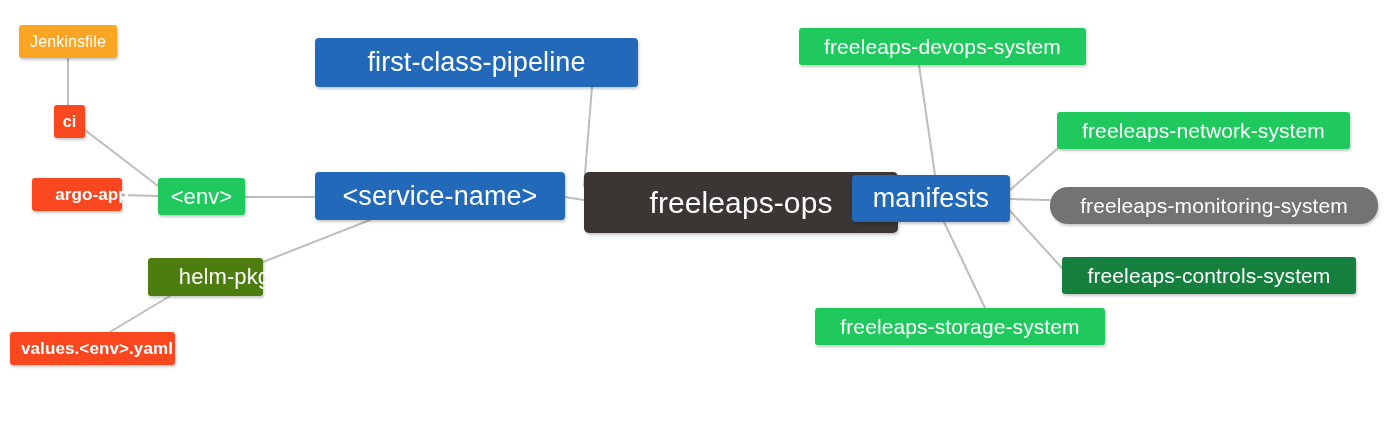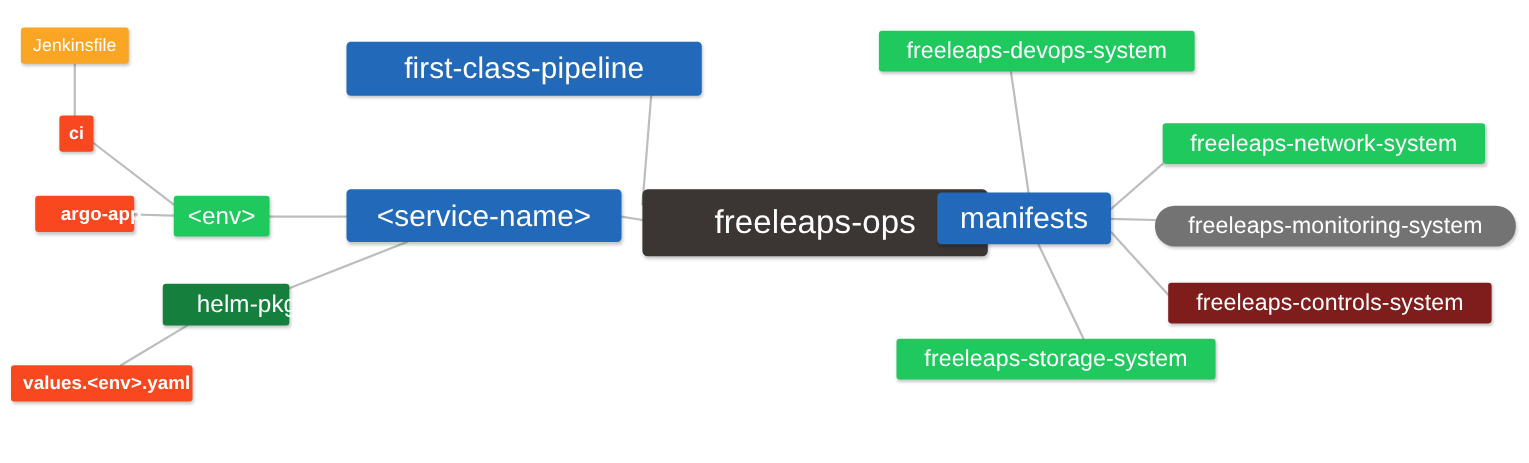--- a/index.html
+++ b/index.html
@@ -75,24 +75,24 @@
       <line x1="1010" y1="199" x2="1050" y2="200" stroke="#bdbdbd" stroke-width="2" stroke-linecap="round"></line>
       <line x1="1010" y1="211" x2="1062" y2="268" stroke="#bdbdbd" stroke-width="2" stroke-linecap="round"></line>
       <line x1="944" y1="222" x2="985" y2="308" stroke="#bdbdbd" stroke-width="2" stroke-linecap="round"></line>
     </svg>
   <div id="nodes">
       <div class="node lvl-root" style="left: 584px; top: 172px; width: 314px; height: 61px; background: rgb(59, 53, 51); font-size: 30px;">freeleaps-ops</div>
       <div class="node lvl-1" style="left: 315px; top: 172px; width: 250px; height: 48px; background: rgb(34, 105, 185); font-size: 27px;">&lt;service-name&gt;</div>
       <div class="node lvl-1" style="left: 315px; top: 38px; width: 323px; height: 49px; background: rgb(34, 105, 185); font-size: 27px;">first-class-pipeline</div>
       <div class="node lvl-1" style="left: 852px; top: 175px; width: 158px; height: 47px; background: rgb(34, 105, 185); font-size: 27px;">manifests</div>
       <div class="node lvl-2" style="left: 158px; top: 178px; width: 87px; height: 37px; background: rgb(31, 201, 94); font-size: 22px;">&lt;env&gt;</div>
-      <div class="node lvl-2" style="left: 148px; top: 258px; width: 115px; height: 38px; background: #15803d; font-size: 22px; padding-left: 48px;">helm-pkg</div>
+      <div class="node lvl-2" style="left: 148px; top: 258px; width: 115px; height: 38px; background: #4d7c0f; font-size: 22px; padding-left: 48px;">helm-pkg</div>
       <div class="node lvl-2" style="left: 799px; top: 28px; width: 287px; height: 37px; background: rgb(31, 201, 94); font-size: 21px;">freeleaps-devops-system</div>
       <div class="node lvl-2" style="left: 1057px; top: 112px; width: 293px; height: 37px; background: rgb(31, 201, 94); font-size: 21px;">freeleaps-network-system</div>
       <div class="node lvl-2" style="left: 1050px; top: 187px; width: 328px; height: 37px; background: #737373; font-size: 21px; border-radius: 18px;">freeleaps-monitoring-system</div>
-      <div class="node lvl-2" style="left: 1062px; top: 257px; width: 294px; height: 37px; background: #7f1d1d; font-size: 21px;">freeleaps-controls-system</div>
+      <div class="node lvl-2" style="left: 1062px; top: 257px; width: 294px; height: 37px; background: #15803d; font-size: 21px;">freeleaps-controls-system</div>
       <div class="node lvl-2" style="left: 815px; top: 308px; width: 290px; height: 37px; background: rgb(31, 201, 94); font-size: 21px;">freeleaps-storage-system</div>
       <div class="node lvl-2" style="left: 19px; top: 25px; width: 98px; height: 33px; background: rgb(251, 165, 36); font-size: 16px; text-align: right;">Jenkinsfile</div>
       <div class="node lvl-3" style="left: 54px; top: 105px; width: 31px; height: 33px; background: rgb(249, 72, 31); font-size: 16px;">ci</div>
       <div class="node lvl-3" style="left: 32px; top: 178px; width: 90px; height: 33px; background: rgb(249, 72, 31); font-size: 17px; padding-left: 40px;">argo-app</div>
       <div class="node lvl-3" style="left: 10px; top: 332px; width: 165px; height: 33px; background: rgb(249, 72, 31); font-size: 17px; padding-left: 19px;">values.&lt;env&gt;.yaml</div>
     </div>
 </div>
 
 </body></html>

